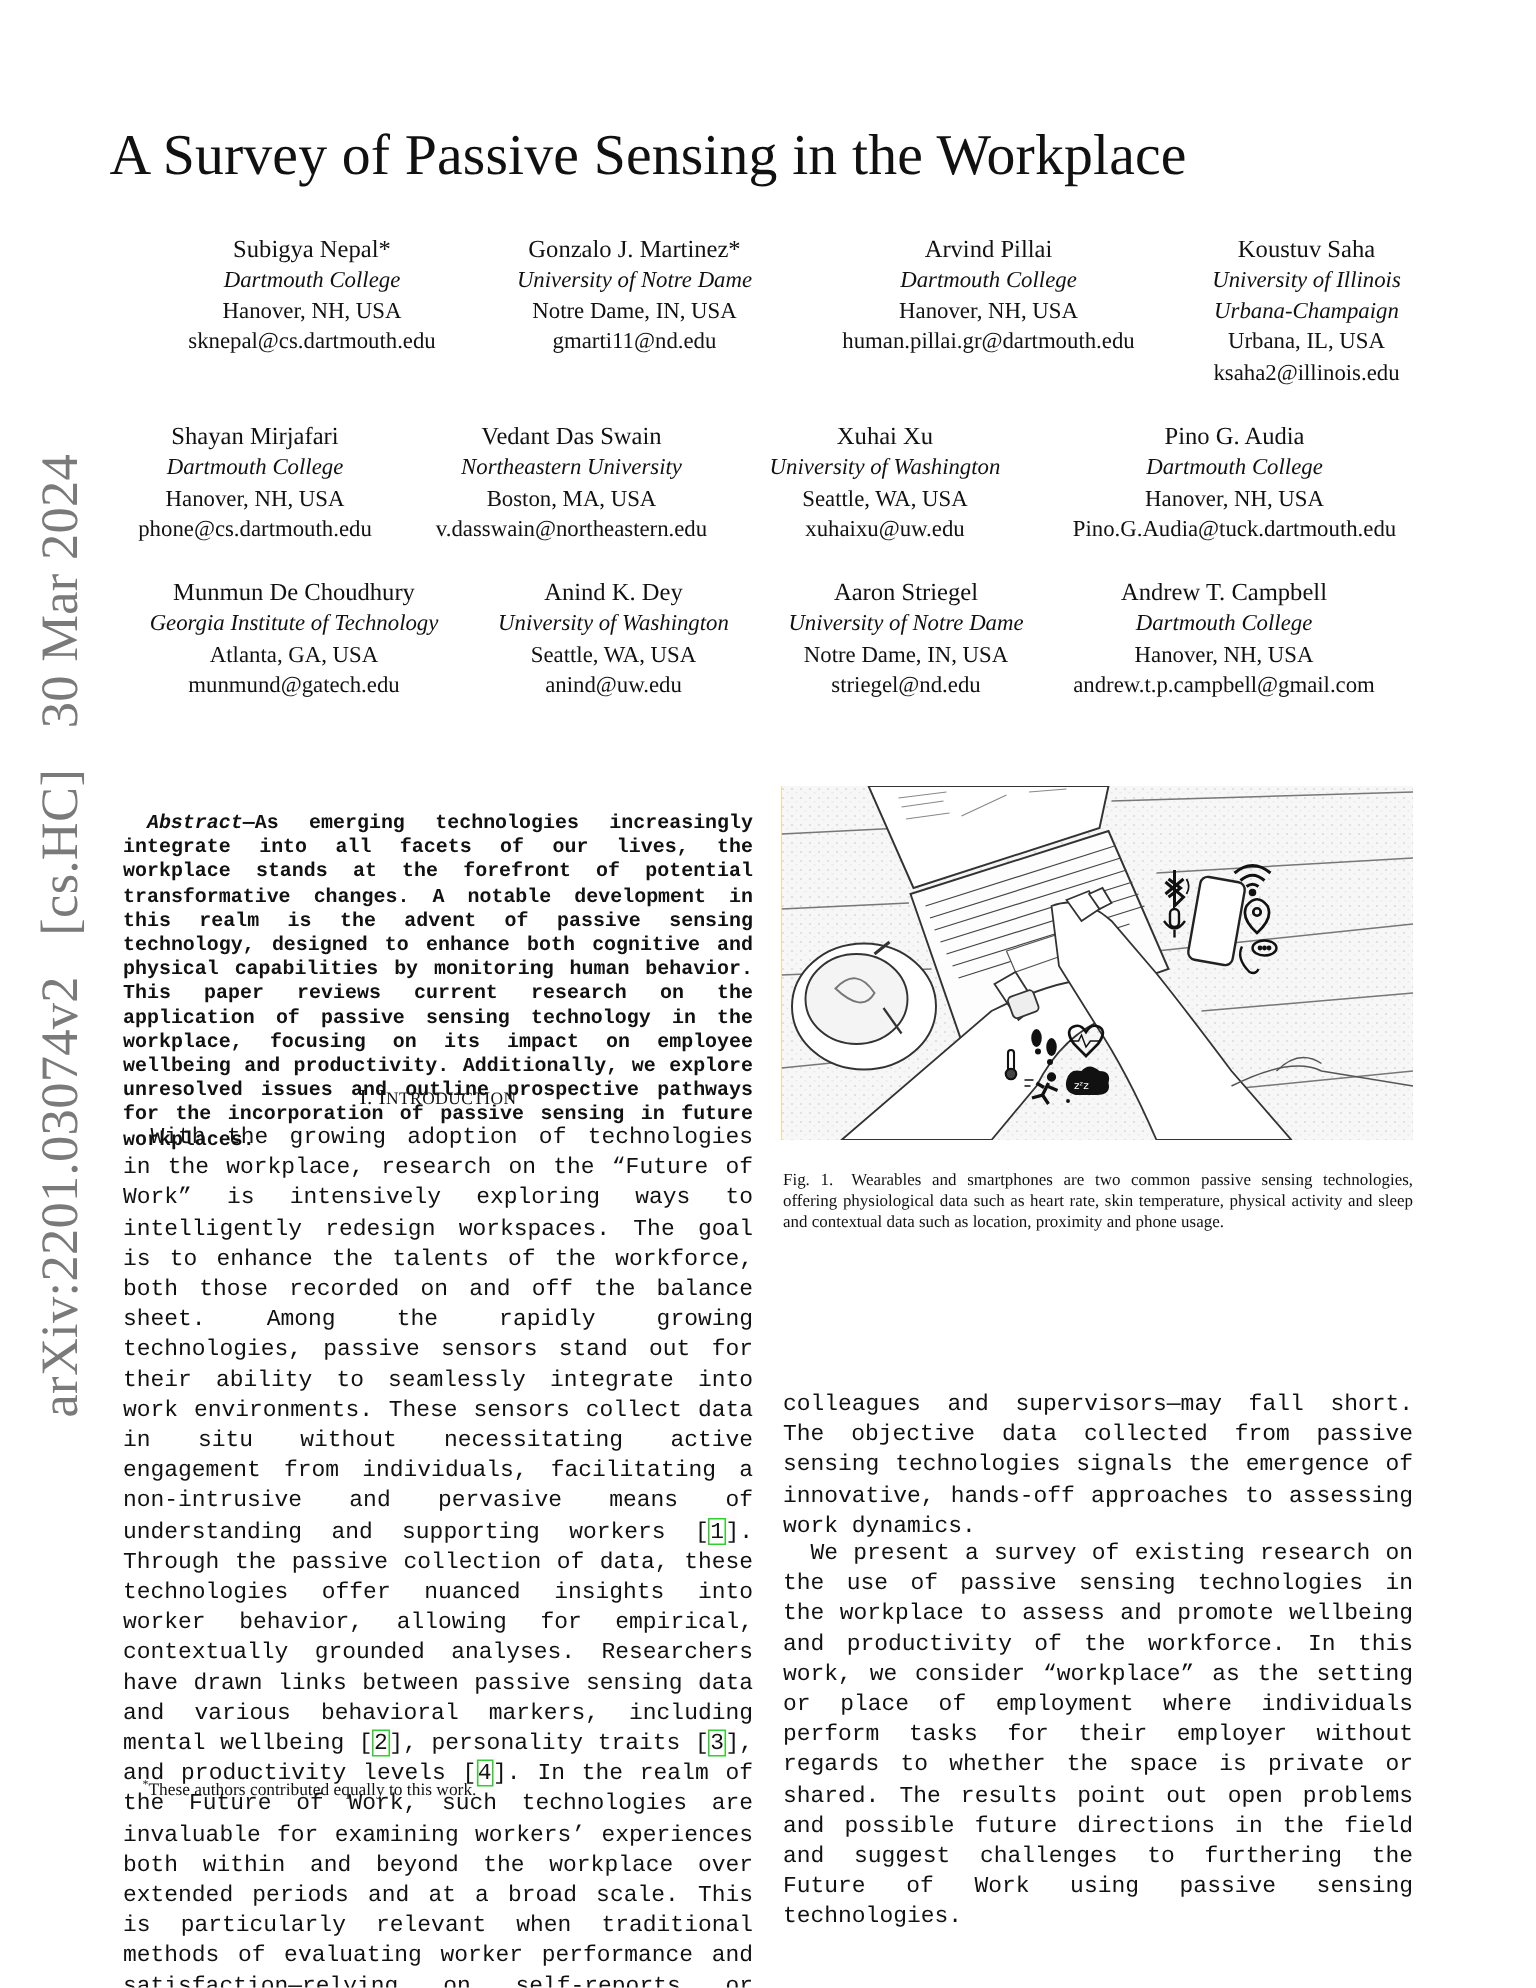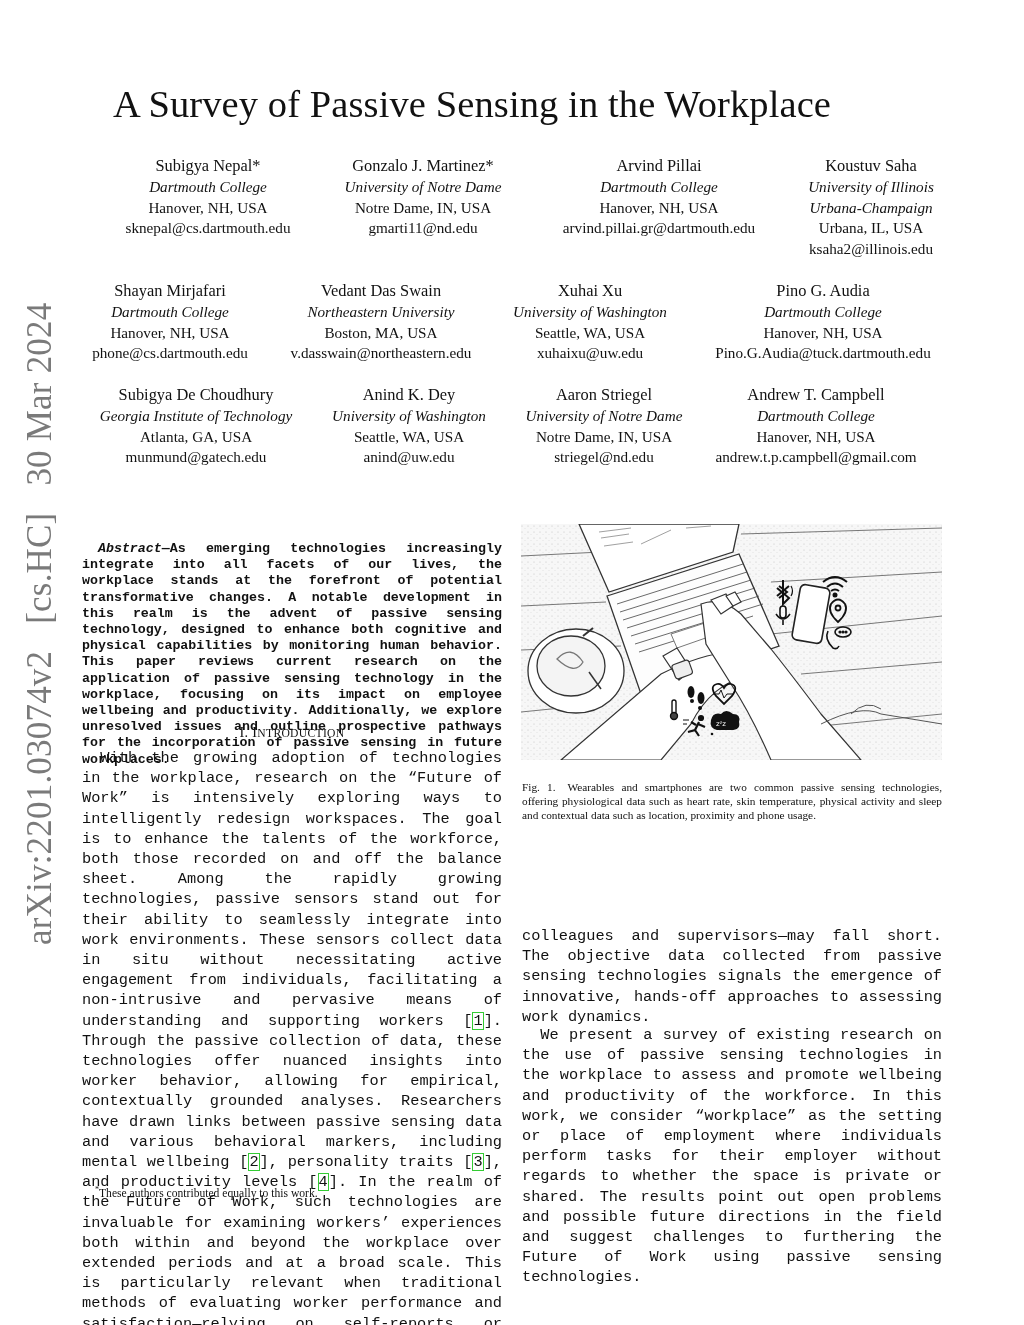--- a/index.html
+++ b/index.html
@@ -8,21 +8,21 @@
     font-family: "Liberation Serif", "DejaVu Serif", serif; color: #111;
   }
   .arxiv-stamp {
     position: absolute; left: 20px; top: 945px;
     transform-origin: 0 0; transform: rotate(-90deg);
     font-size: 35px; color: #7a7a7a; white-space: nowrap; letter-spacing: 0.2px;
   }
   .arxiv-stamp span { margin-right: 18px; }
   .title {
     position: absolute; left: 0; width: 864px; top: 82px; text-align: center;
-    font-size: 38.5px; letter-spacing: 0.1px; color: #111; margin-left: 40px;
+    font-size: 38.5px; letter-spacing: 0.1px; color: #111;
   }
   .author-row { position: absolute; left: 0; width: 1024px; }
   .author {
     position: absolute; text-align: center; font-size: 15.2px; line-height: 20.6px;
     white-space: nowrap; transform: translateX(-50%);
   }
   .author .name { font-size: 16.4px; line-height: 22px; }
   .author .aff { font-style: italic; }
   .col { position: absolute; font-size: 15.3px; line-height: 20.2px; text-align: justify; font-family: Liberation Mono, monospace; }
   .left-col { left: 82px; width: 420px; }
@@ -72,21 +72,21 @@
   <div class="author" style="left:423px;">
     <div class="name">Gonzalo J. Martinez*</div>
     <div class="aff">University of Notre Dame</div>
     <div>Notre Dame, IN, USA</div>
     <div>gmarti11@nd.edu</div>
   </div>
   <div class="author" style="left:659px;">
     <div class="name">Arvind Pillai</div>
     <div class="aff">Dartmouth College</div>
     <div>Hanover, NH, USA</div>
-    <div>arvind.pillai.gr@dartmouth.edu</div>
+    <div>human.pillai.gr@dartmouth.edu</div>
   </div>
   <div class="author" style="left:871px;text-align:center;">
     <div class="name">Koustuv Saha</div>
     <div class="aff">University of Illinois</div>
     <div class="aff">Urbana-Champaign</div>
     <div>Urbana, IL, USA</div>
     <div>ksaha2@illinois.edu</div>
   </div>
 </div>
 
@@ -112,21 +112,21 @@
   <div class="author" style="left:823px;">
     <div class="name">Pino G. Audia</div>
     <div class="aff">Dartmouth College</div>
     <div>Hanover, NH, USA</div>
     <div>Pino.G.Audia@tuck.dartmouth.edu</div>
   </div>
 </div>
 
 <div class="author-row" style="top:384px;">
   <div class="author" style="left:196px;">
-    <div class="name">Subigya De Choudhury</div>
+    <div class="name">Munmun De Choudhury</div>
     <div class="aff">Georgia Institute of Technology</div>
     <div>Atlanta, GA, USA</div>
     <div>munmund@gatech.edu</div>
   </div>
   <div class="author" style="left:409px;">
     <div class="name">Anind K. Dey</div>
     <div class="aff">University of Washington</div>
     <div>Seattle, WA, USA</div>
     <div>anind@uw.edu</div>
   </div>

